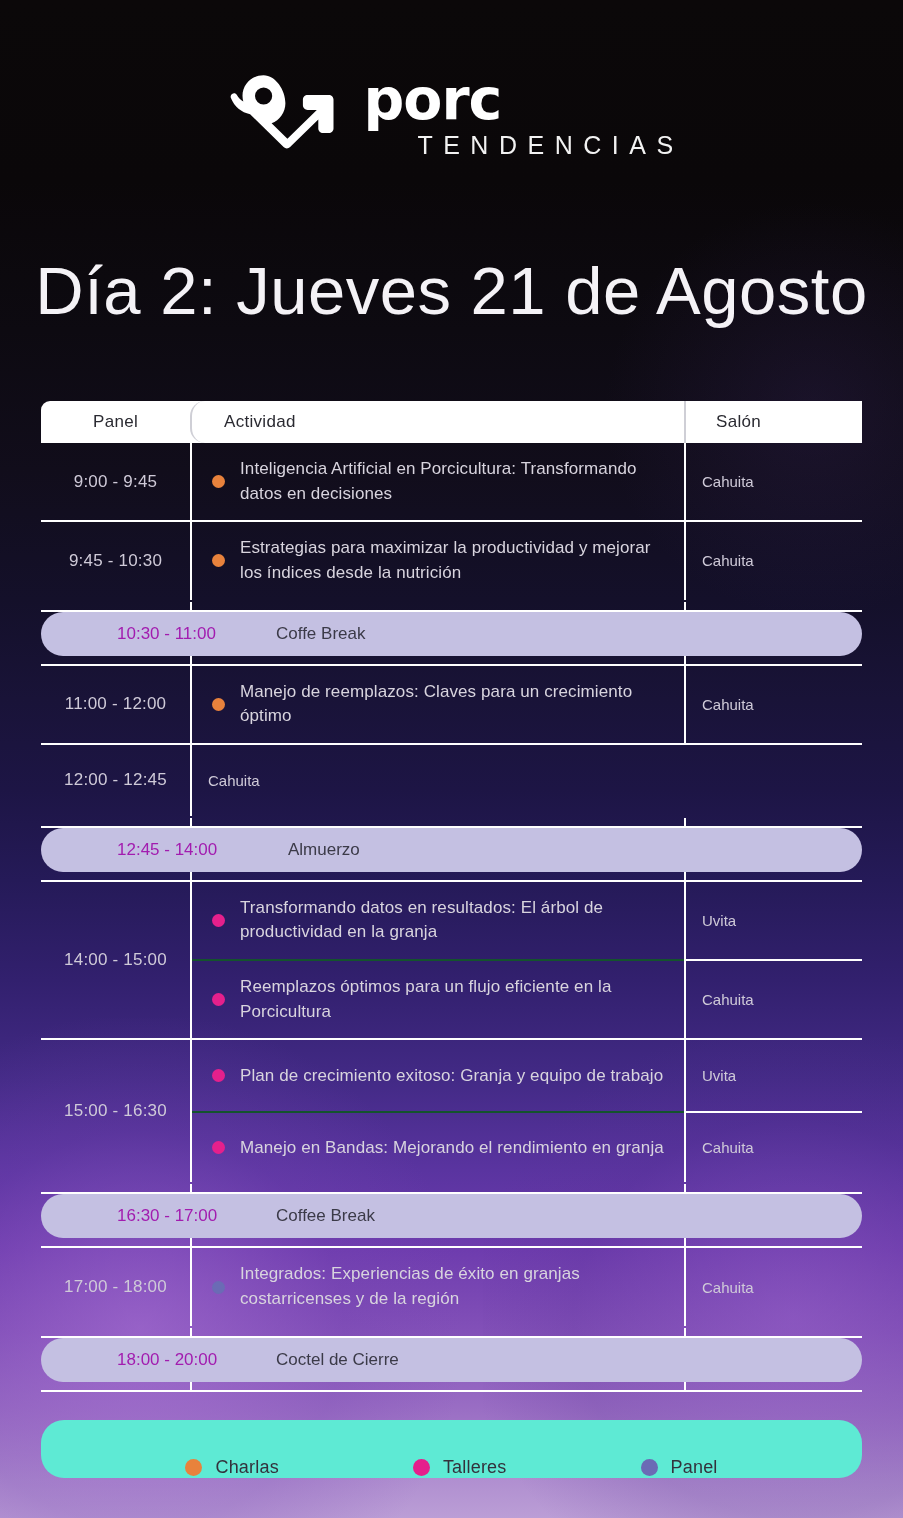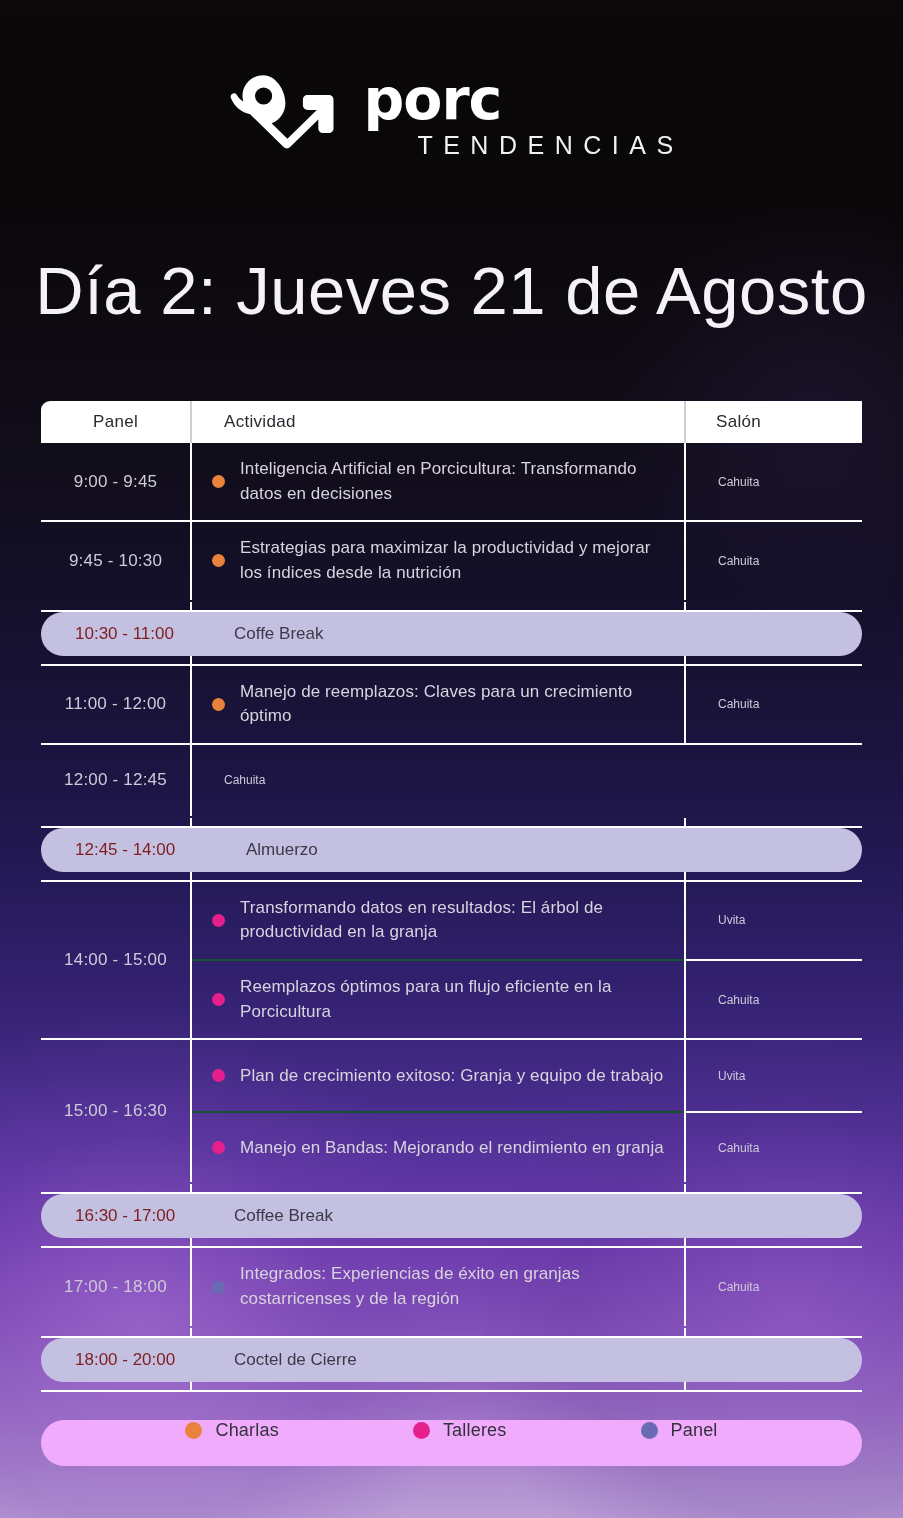--- a/index.html
+++ b/index.html
@@ -128,21 +128,21 @@
   }
   .sched-header .hcell {
     display: flex;
     align-items: center;
     font-size: 17px;
     font-weight: 400;
     color: #2a2a31;
     letter-spacing: 0.3px;
   }
   .hcell.col-time { width: 149px; justify-content: center; }
-  .hcell.col-act  { width: 494px; padding-left: 32px; border-left: 2px solid #cfcfd6; }
+  .hcell.col-act  { width: 494px; padding-left: 32px; border-left: 2px solid #cfcfd6; border-radius: 15px; }
   .hcell.col-room { width: 178px; padding-left: 30px; border-left: 2px solid #cfcfd6; }
 
   
   .row {
     position: relative;
     display: flex;
     align-items: stretch;
     border-top: 2px solid #ffffff;
   }
   .row.first { border-top: 0; }
@@ -176,24 +176,24 @@
     display: flex;
     align-items: center;
     padding: 14px 14px 14px 20px;
     min-height: 71px;
     flex: 1 1 auto;
   }
   .act-line + .act-line { border-top: 2px solid #14532d; }
   .room-line {
     display: flex;
     align-items: center;
-    padding-left: 32px;
+    padding-left: 16px;
     min-height: 71px;
     flex: 1 1 auto;
-    font-size: 12px;
+    font-size: 15px;
     color: #cfcad8;
   }
   .room-line + .room-line { border-top: 2px solid #ffffff; }
 
   .dot {
     width: 13px; height: 13px;
     border-radius: 50%;
     flex: 0 0 13px;
     margin-right: 15px;
   }
@@ -221,21 +221,22 @@
     background: #c4c0e2;
     border-radius: 22px;
     display: flex;
     align-items: center;
   }
   .break-pill .bp-time {
     width: 149px;
     flex: 0 0 149px;
     padding-left: 34px;
     font-size: 17px;
-    color: #7f1d1d;
+    color: #a21caf;
+    margin-left: 42px;
   }
   .break-pill .bp-label {
     padding-left: 44px;
     font-size: 17px;
     color: #3b3a48;
   }
   .break-dividers {
     position: absolute;
     left: 0; top: -10px;
     width: 821px;
@@ -256,25 +257,25 @@
     background: #ffffff;
     width: 821px;
   }
 
   
   #legend {
     position: absolute;
     left: 41px;
     top: 1420px;
     width: 821px;
-    height: 46px;
-    background: #f0abfc;
+    height: 58px;
+    background: #5eead4;
     border-radius: 23px;
     display: flex;
-    align-items: flex-start;
+    align-items: flex-end;
     justify-content: center;
     gap: 134px;
   }
   .legend-item {
     display: flex;
     align-items: center;
     gap: 13px;
   }
   .legend-dot { width: 17px; height: 17px; border-radius: 50%; }
   .legend-label {

